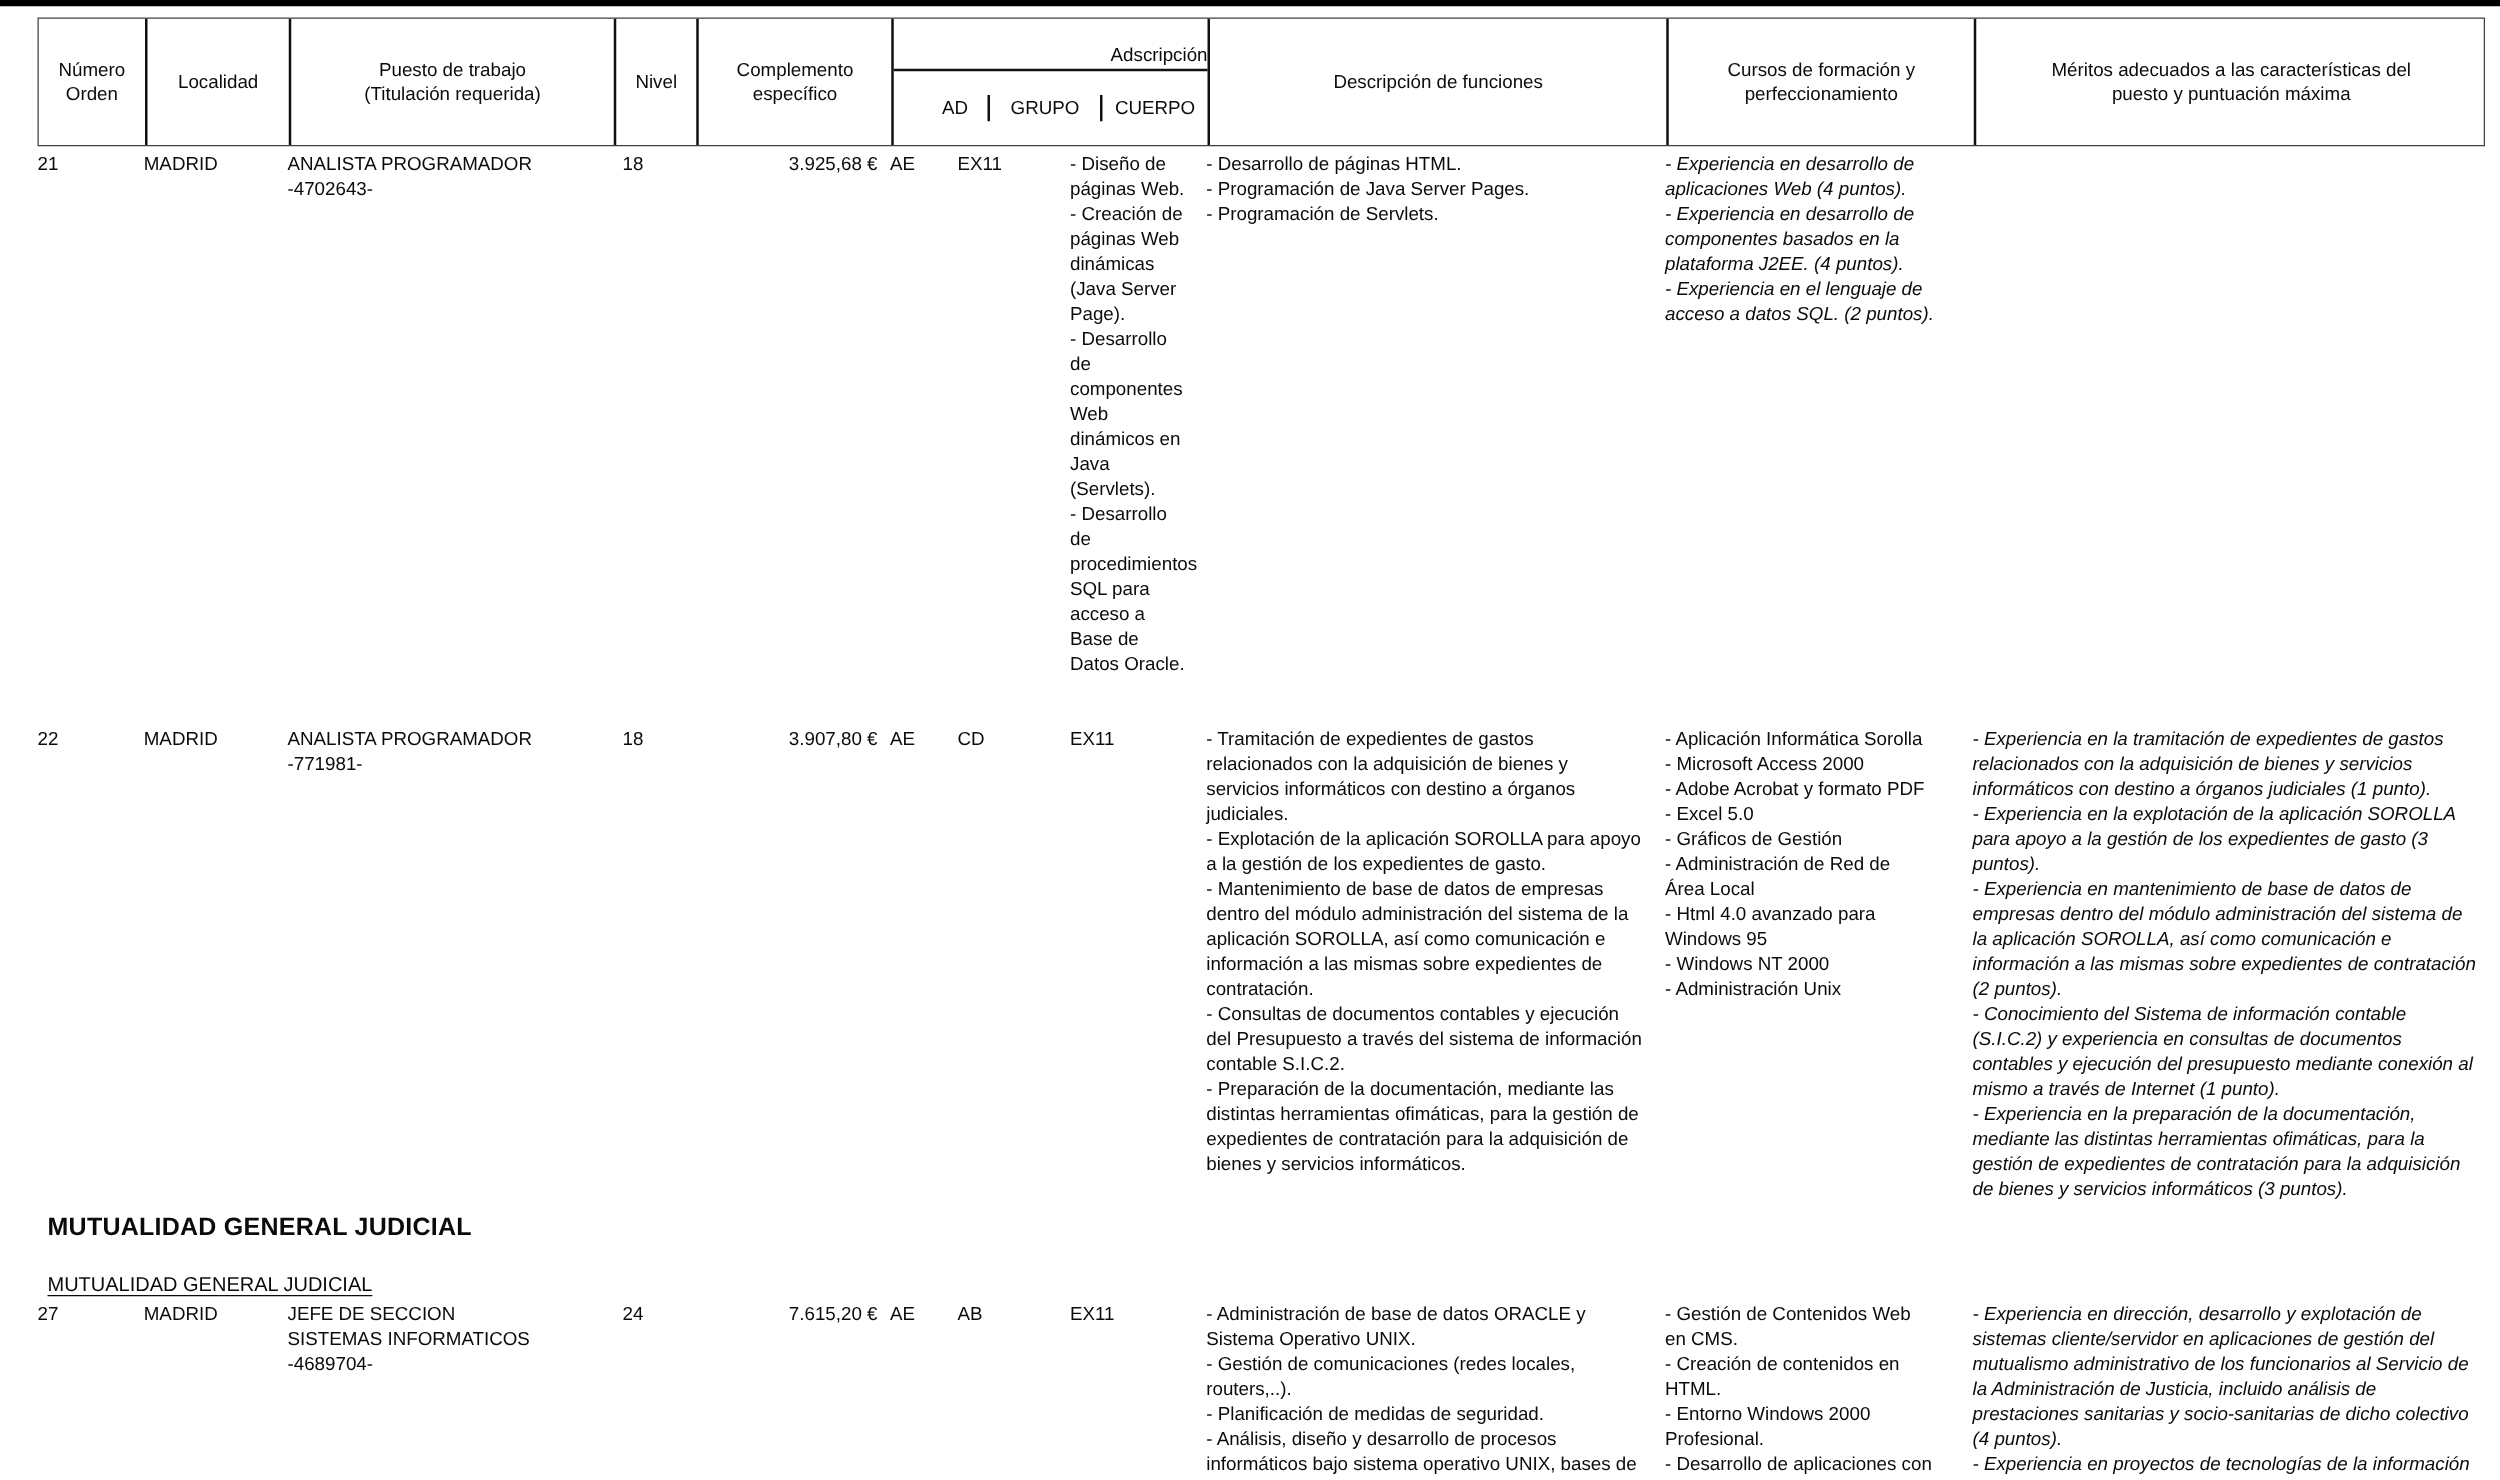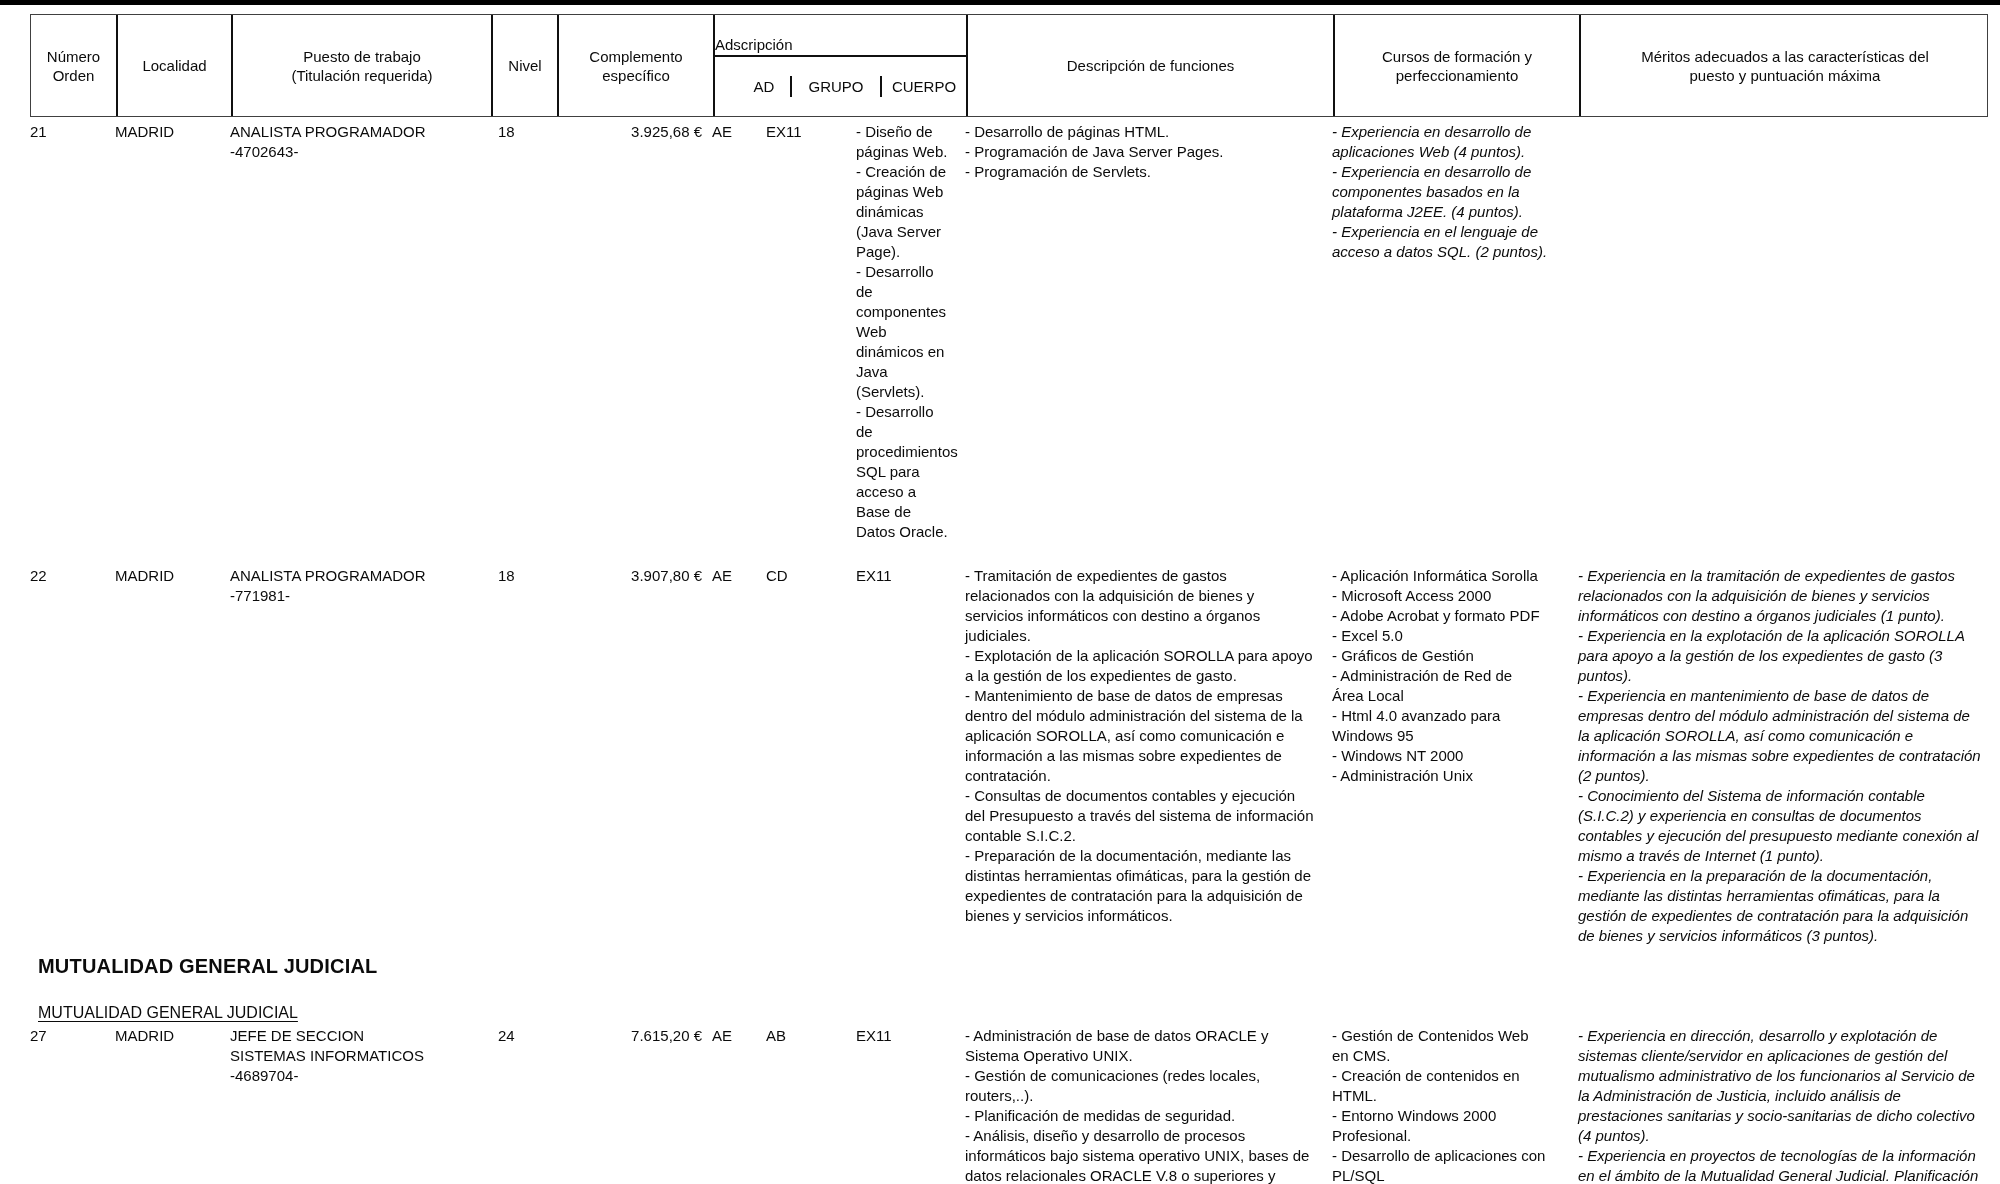--- a/index.html
+++ b/index.html
@@ -33,30 +33,30 @@
     min-height:44px;
     display:flex; align-items:center; justify-content:center;
     text-align:center;
     white-space:pre-line;
     padding:1px 2px;
     box-sizing:border-box;
   }
   .bL { border-left:2px solid #101010; }
   .th-adsc { display:block; padding:0; grid-column:6 / span 3; }
   .adsc-top {
-    height:21px; line-height:21px; text-align:left;
+    height:21px; line-height:21px; text-align:right;
     border-bottom:2px solid #101010;
   }
   .adsc-sub {
     display:grid; grid-template-columns:52px 90px 1fr;
     height:21px; line-height:21px; text-align:center;margin-left:23px;
   }
   .trow { font-size:15px; line-height:20px; }
   .row-21 { margin-top:5px; }
-  .row-22 { margin-top:24px; }
+  .row-22 { margin-top:40px; }
   .row-23 { margin-top:4px; }
   .td { white-space:pre-line; box-sizing:border-box; }
   .td-center { text-align:left; }
   .td-right  { text-align:right; padding-right:10px; }
   .td-nivel  { padding-left:8px; }
   .td-puesto { padding-right:12px; }
   .td-desc   { padding-right:16px; }
   .td-cursos { padding-right:32px; }
   .td-meritos{ padding-right:4px;font-style:italic; }
   .sec-bold {

